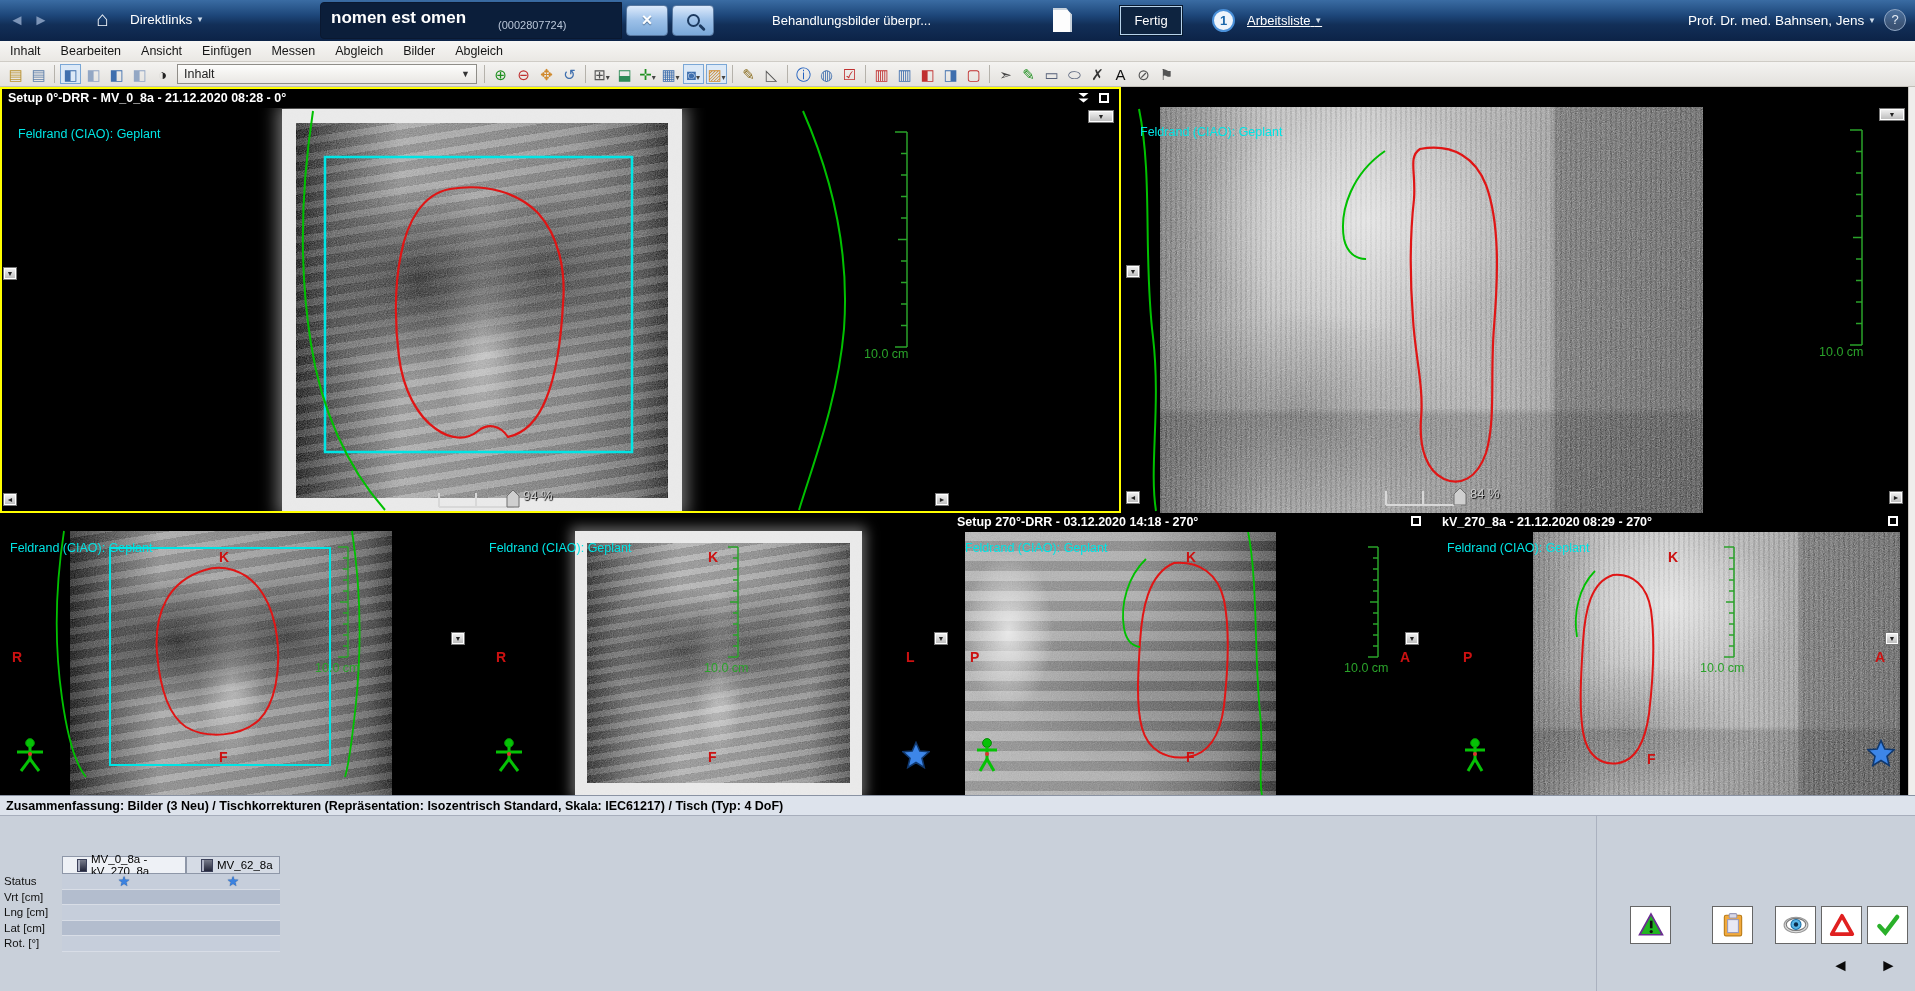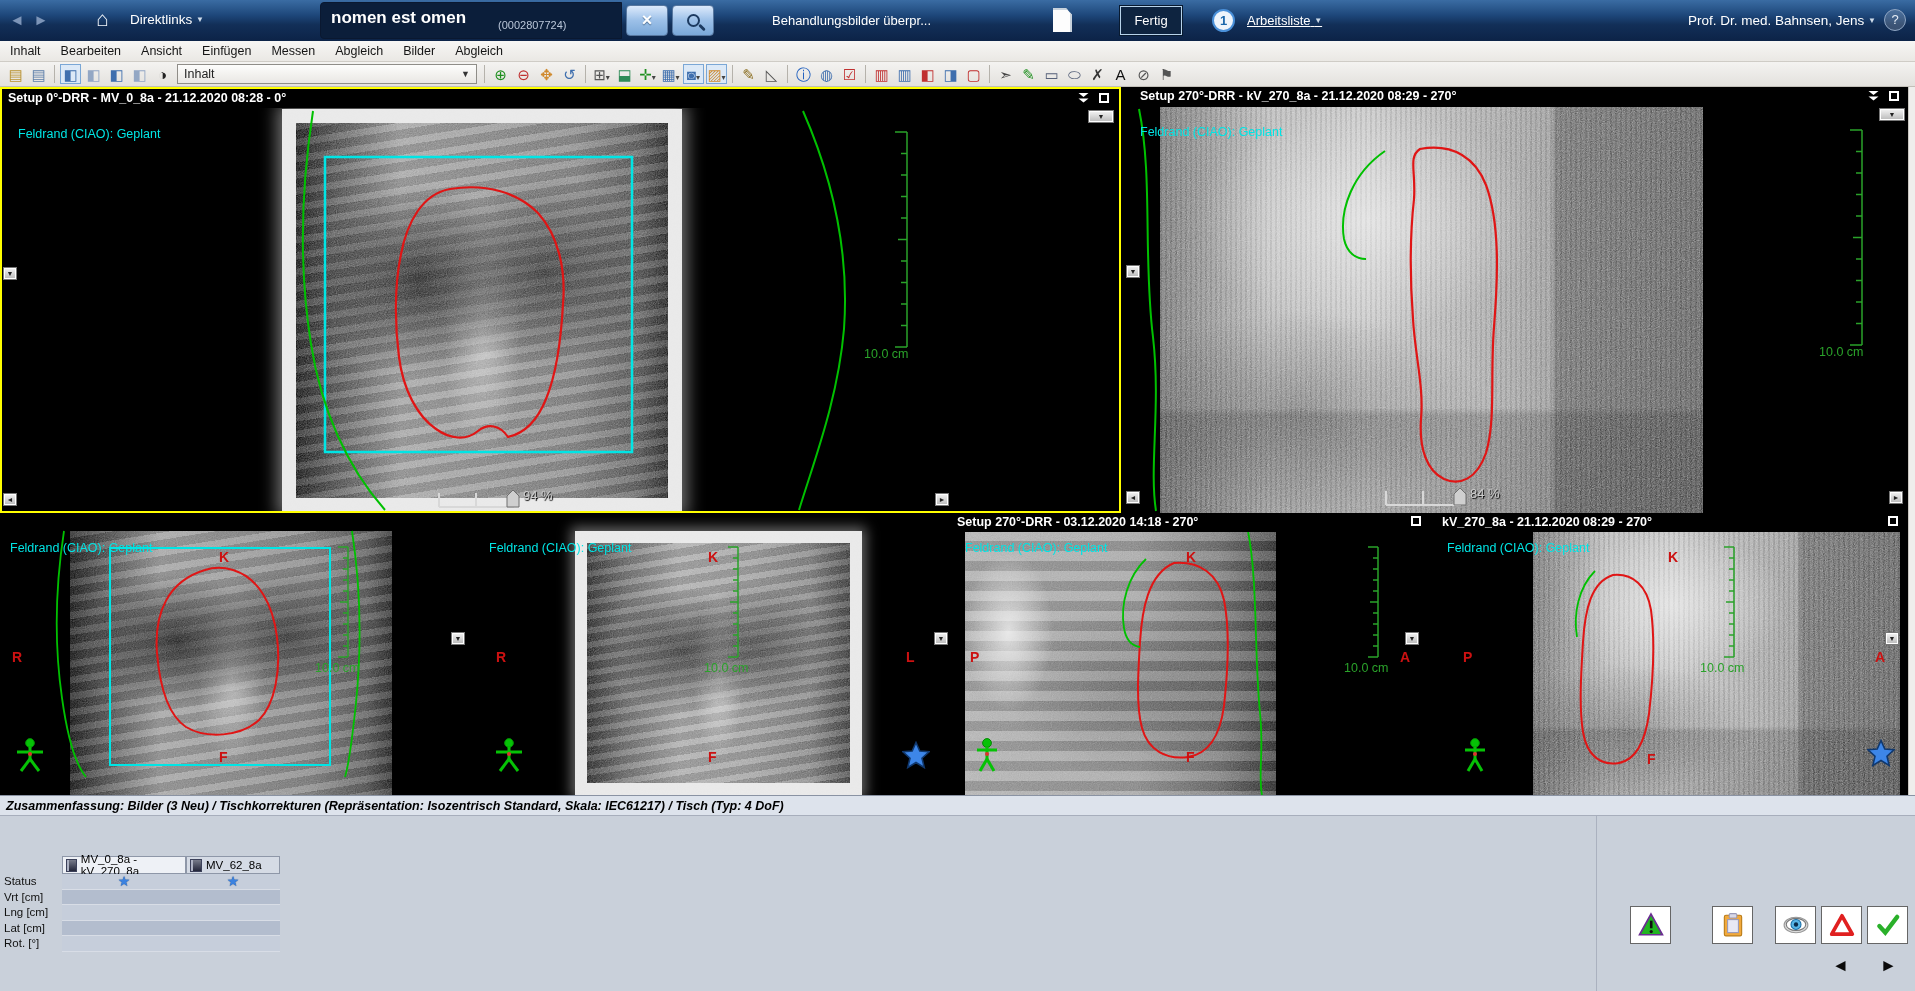--- a/index.html
+++ b/index.html
@@ -102,25 +102,25 @@
   .edgebtn { position:absolute; width:14px; height:13px; z-index:25; font-size:7px; line-height:11px;
     text-align:center; color:#222; background:linear-gradient(#f4f4f4,#b9b9b9); border:1px solid #777;
     box-shadow:inset 0 0 0 1px #fff; padding:0; }
   .ddbtn { width:26px; }
   .figicon, .staricon { position:absolute; z-index:20; }
 
   
   #bottom { position:absolute; left:0; top:795px; width:1915px; height:196px; background:#c9d0da;
     border-top:1px solid #8a93a3; z-index:40; }
   #summarybar { position:absolute; left:0; top:0; width:1915px; height:20px; background:#dde3ec;
-    border-bottom:1px solid #a7aebc; font-size:12.5px; font-weight:bold; color:#000; padding:3px 0 0 6px;font-style:italic; }
+    border-bottom:1px solid #a7aebc; font-size:12.5px; font-weight:bold; color:#000; padding:3px 0 0 6px; }
   #tablewrap { position:absolute; left:0; top:60px; }
   #tblhead { display:flex; margin-left:62px; height:18px; }
   .thcell { display:flex; align-items:center; gap:4px; font-size:11.5px; color:#000;
-    border:1px solid #8e97a8; padding-left:3px; }
+    border:1px solid #8e97a8; padding-left:14px; }
   .thcell.c0 { width:124px; background:#eef1f6; }
   .thcell.c1 { width:94px; background:#d5dbe5; }
   .filmicon { width:12px; height:13px; background:linear-gradient(180deg,#777b8a,#23263a);
     border:1px solid #3c415a; box-shadow:inset 2px 0 0 #aeb3c4; }
   .trow { display:flex; height:15.5px; }
   .tlabel { width:62px; font-size:11.5px; color:#111; padding:1px 0 0 4px; }
   .tcell { border-bottom:1px solid #d8dde6; display:flex; align-items:center; justify-content:center; }
   .tcell.c0 { width:124px; } .tcell.c1 { width:94px; }
   .trow.r0 .tcell { background:#c6cedb; } .trow.r1 .tcell { background:#b3bdce; }
   .star { font-size:14px; color:var(--star-blue,#3b82e0); text-shadow:0 0 1px #10386e; line-height:10px; }
@@ -254,29 +254,20 @@
   <div class="ximg ximgB" style="left:37px;top:20px;width:543px;height:406px"></div>
   <svg class="olay" width="786" height="426">
     <rect x="37" y="20" width="543" height="406" filter="url(#grain)" opacity="0.45"></rect>
     <path d="M16,22 C30,90 20,170 30,250 C38,320 26,380 33,424" fill="none" stroke="#00c000" stroke-width="2"></path>
     <path d="M262,64 C230,86 216,122 221,152 C224,166 233,172 243,172" fill="none" stroke="#00c000" stroke-width="2"></path>
     <path d="M297,62 C331,56 353,72 363,98 C377,136 375,190 371,240 C367,290 373,332 363,366 C354,392 337,399 321,392 C304,384 296,362 298,332 C301,300 292,268 290,232 C287,192 287,148 291,112 C293,84 285,70 297,62 Z" fill="none" stroke="#e01515" stroke-width="2.2"></path>
     <path d="M739 43 h-12 M739 258 h-12 M739 43 V258 M739 64.5 h-6 M739 86 h-6 M739 107.5 h-6 M739 129 h-6 M739 150.5 h-9 M739 172 h-6 M739 193.5 h-6 M739 215 h-6 M739 236.5 h-6" stroke="#2aa22a" stroke-width="1.5" fill="none"></path>
     <path d="M263,418 H338 M263,418 V404 M300,418 V404 M333,418 V408" stroke="#d8d8d8" stroke-width="2" fill="none"></path>
     <polygon points="331,418 331,407 337,401 343,407 343,418" fill="#cfcfcf" stroke="#6f6f6f"></polygon>
   </svg>
-  <div class="phead">
-    <span class="ptitle" style="left:17px">Setup 270°-DRR - kV_270_8a - 21.12.2020 08:29 - 270°</span>
-    <span class="phicons">
-      <svg width="13" height="12" viewBox="0 0 13 12">
-          <path d="M1.5 1 H11.5 L6.5 5 Z M1.5 6.5 H11.5 L6.5 10.5 Z" fill="#fff"></path>
-        </svg>
-      <span class="maxbox"></span>
-    </span>
-  </div>
   <div class="feldrand" style="left:17px;top:38px">Feldrand (CIAO): Geplant</div>
   <div class="scalelabel" style="left:696px;top:258px">10.0 cm</div>
   <div class="blendlabel" style="left:347px;top:399px">84 %</div>
   <button class="edgebtn ddbtn" style="left:756px;top:21px">▼</button>
   <button class="edgebtn" style="left:3px;top:178px">▼</button>
   <button class="edgebtn" style="left:3px;top:404px">◄</button>
   <button class="edgebtn" style="left:766px;top:404px">►</button>
 </section>
 
 <section class="panel" style="left:0;top:513px;width:476px;height:282px">

